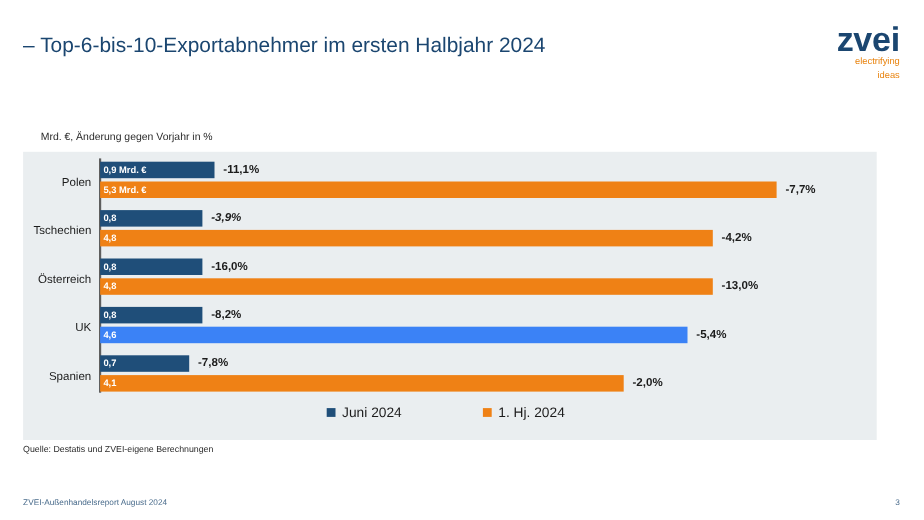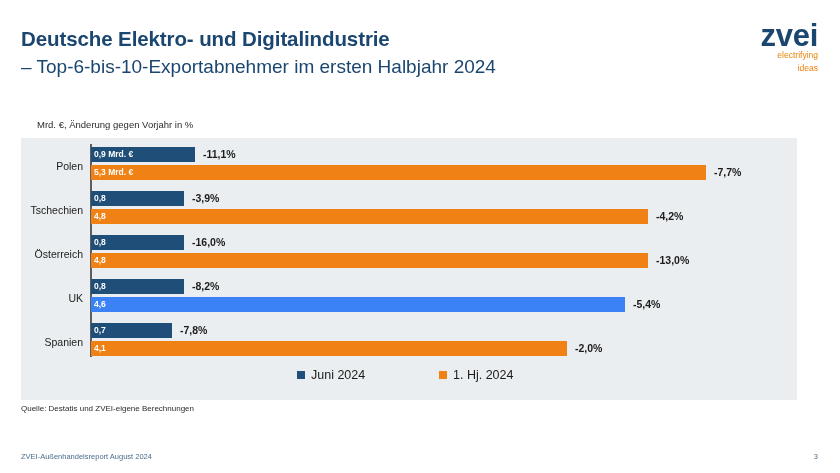--- a/index.html
+++ b/index.html
@@ -202,21 +202,20 @@
     right: 22px;
     top: 452px;
     font-size: 7.5px;
     color: #4a6c8c;
   }
 </style>
 </head>
 <body>
 
 <div class="slide-header">
-  <div class="title-line1">Deutsche Elektro- und Digitalindustrie</div>
   <div class="title-line2">– Top-6-bis-10-Exportabnehmer im ersten Halbjahr 2024</div>
 </div>
 
 <div class="logo">
   <div class="logo-word">zvei</div>
   <div class="logo-tag">electrifying</div>
   <div class="logo-tag">ideas</div>
 </div>
 
 <div class="axis-caption">Mrd. €, Änderung gegen Vorjahr in %</div>
@@ -239,21 +238,21 @@
             </div>
             <div class="bar-outer-label" style="left: 623px;">-7,7%</div>
           </div>
         </div>
         <div class="group" style="top: 50px;">
           <div class="cat-label">Tschechien</div>
           <div class="barrow blue">
             <div class="bar blue" style="width: 93px; background: rgb(31, 78, 121);">
               <span class="bar-inner-label">0,8</span>
             </div>
-            <div class="bar-outer-label" style="left: 101px;">-3,9%</div>
+            <div class="bar-outer-label" style="left: 101px; font-style: italic;">-3,9%</div>
           </div>
           <div class="barrow orange">
             <div class="bar orange" style="width: 557px; background: rgb(239, 129, 21);">
               <span class="bar-inner-label">4,8</span>
             </div>
             <div class="bar-outer-label" style="left: 565px;">-4,2%</div>
           </div>
         </div>
         <div class="group" style="top: 94px;">
           <div class="cat-label">Österreich</div>

